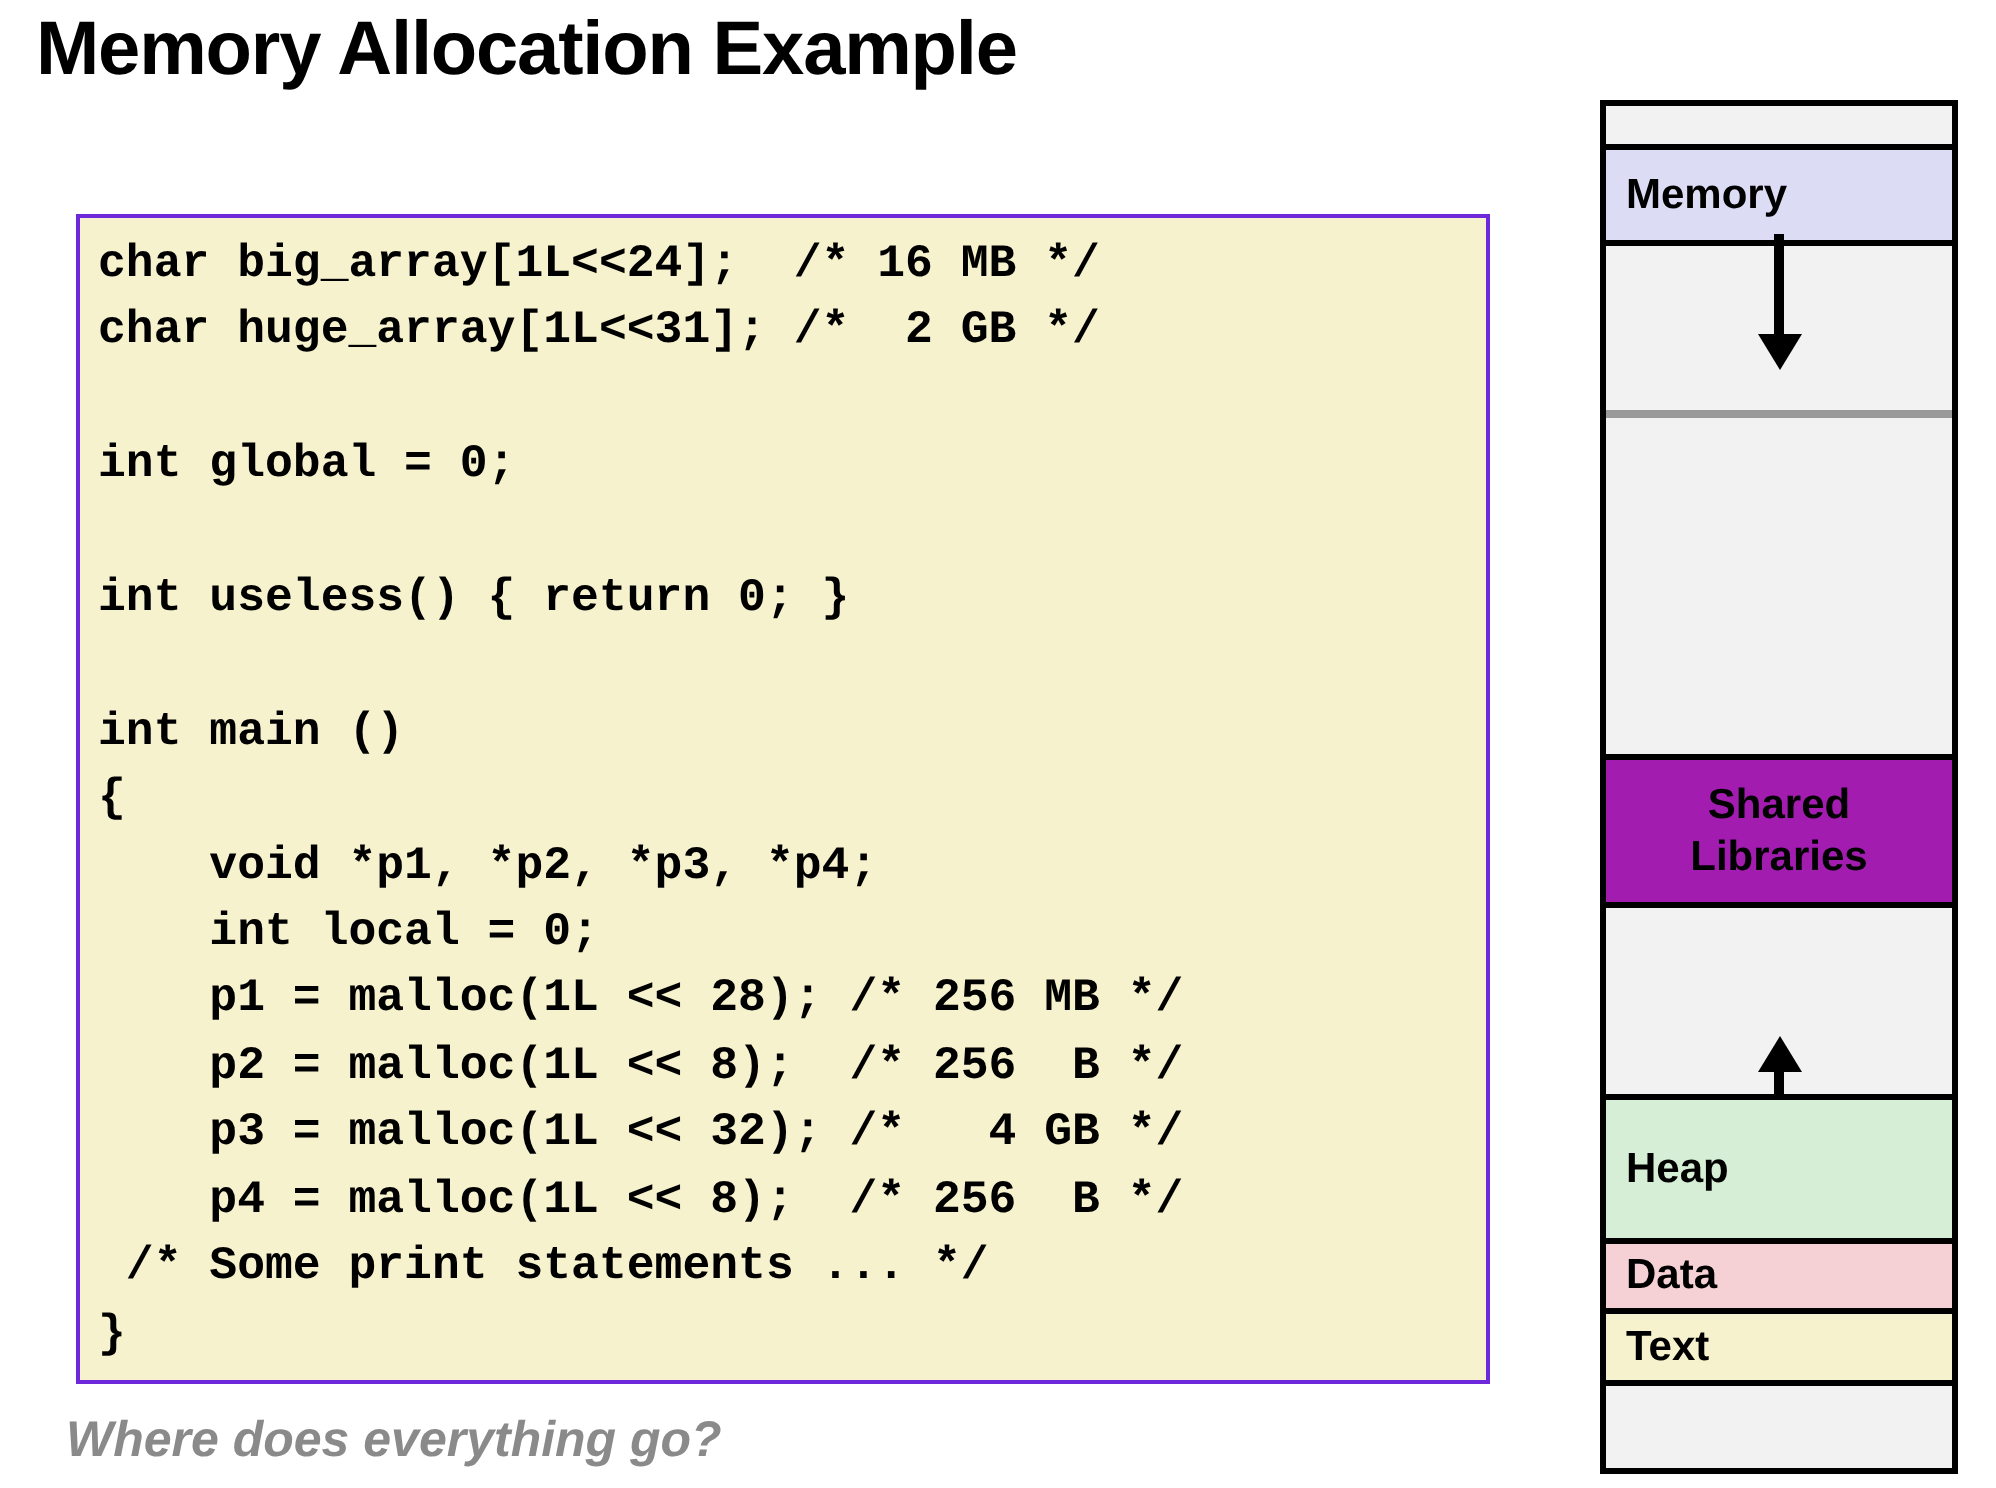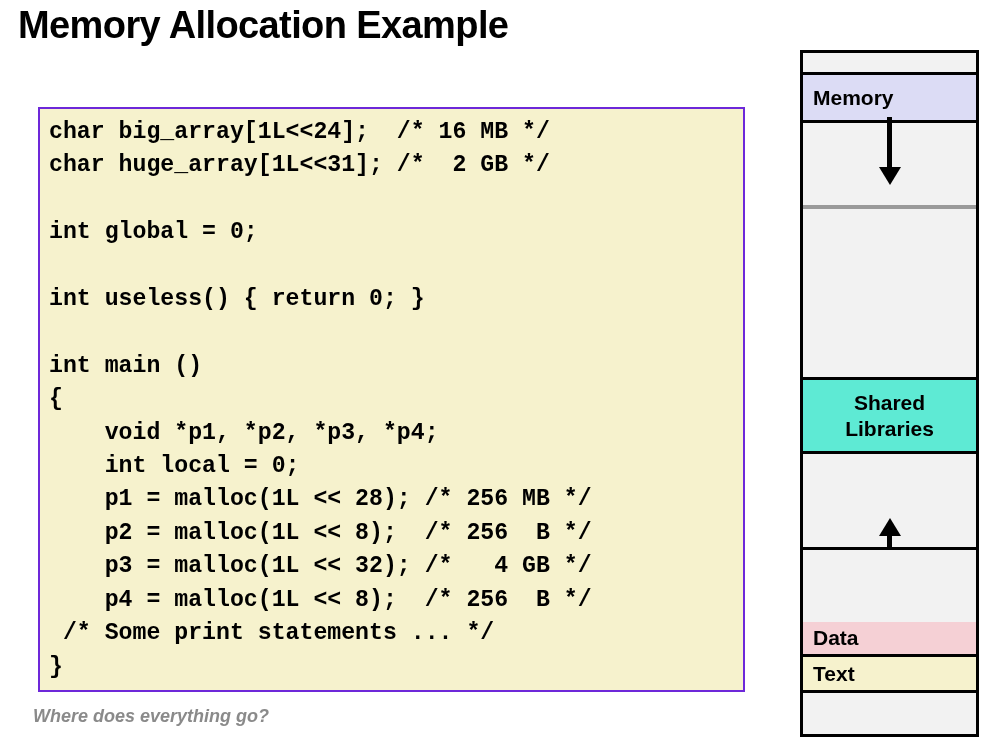--- a/index.html
+++ b/index.html
@@ -55,21 +55,21 @@
     white-space: pre;
     letter-spacing: 0px;
   }
 
   
   #caption {
     position: absolute;
     left: 33px;
     top: 706px;
     font-family: "Liberation Sans", sans-serif;
-    font-size: 18px;
+    font-size: 25px;
     font-weight: bold;
     font-style: italic;
     color: #8a8a8a;
     white-space: nowrap;
   }
 
   
   #memory-diagram {
     position: absolute;
     left: 800px;
@@ -172,30 +172,33 @@
 
   <div class="mem-cell empty" style="top:70px; height:85px;"></div>
 
   <div id="stack-gap-divider" style="top:152px;"></div>
 
   <div class="arrow-shaft" style="left:84px; top:64px; height:54px;"></div>
   <div class="arrow-head-down" style="left:76px; top:114px;"></div>
 
   <div class="mem-cell empty border-bottom" style="top:156px; height:171px;"></div>
 
-  <div class="mem-cell label-center border-bottom" style="top:327px; height:74px; background:#5eead4;">
+  <div class="mem-cell label-center border-bottom" style="top:327px; height:74px; background:#a21caf;">
     <span>Shared</span>
     <span>Libraries</span>
   </div>
 
   <div class="mem-cell empty border-bottom" style="top:401px; height:96px;"></div>
 
   <div class="arrow-shaft" style="left:84px; top:482px; height:15px;"></div>
   <div class="arrow-head-up" style="left:76px; top:465px;"></div>
 
+  <div class="mem-cell label-left border-bottom" style="top:497px; height:72px; background:#d6edd6;">
+    <span>Heap</span>
+  </div>
 
   <div class="mem-cell label-left border-bottom" style="top:569px; height:35px; background:#f5d0d5;">
     <span>Data</span>
   </div>
 
   <div class="mem-cell label-left border-bottom" style="top:604px; height:36px; background:#f6f2cd;">
     <span>Text</span>
   </div>
 
   <div class="mem-cell empty" style="top:640px; height:41px;"></div>

